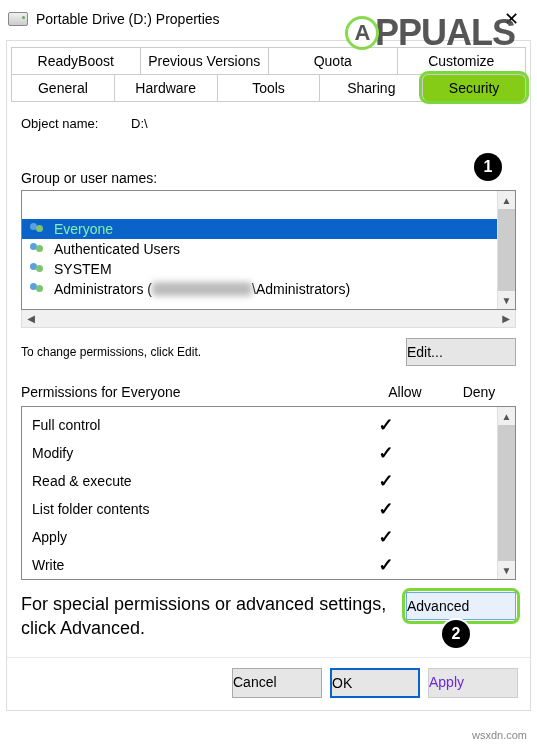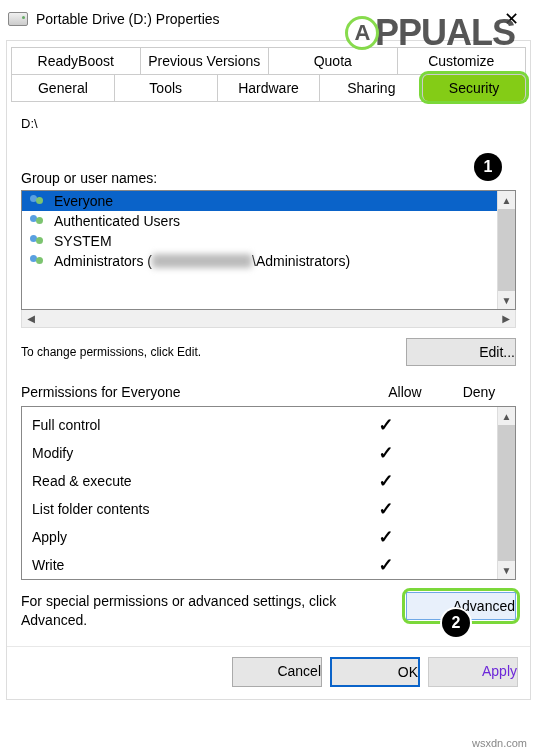--- a/index.html
+++ b/index.html
@@ -86,21 +86,21 @@
     display:flex;
     background:#fff;
   }
   .listbox-inner { flex:1; overflow:hidden; }
   .li-item {
     display:flex; align-items:center;
     padding: 2px 6px;
     font-size: 14px;
     white-space:nowrap;
   }
-  .li-item.selected { background:#0a63c9; color:#000000; }
+  .li-item.selected { background:#0a63c9; color:#86efac;margin-top:28px; }
   .people-icon {
     width:20px; height:16px;
     margin-right:6px;
     position:relative;
     flex-shrink:0;
   }
   .people-icon::before {
     content:'';
     position:absolute;
     left:2px; top:2px;
@@ -153,21 +153,21 @@
   }
   .hscroll .htrack { flex:1; }
   .section-gap { height:14px; }
   .edit-row { display:flex; align-items:center; margin-top:10px; }
   .edit-row .txt { flex:1; font-size:12px; }
   .btn {
     background:#e6e6e6;
     border:1px solid #aaa;
     padding:5px 0;
     font-size:14px;
-    text-align:right;
+    text-align:left;
     cursor:pointer;
     min-width:110px;
   }
   .btn.small { min-width:90px; }
   .btn.default { border:2px solid #0a63c9; background:#e6e6e6; }
   .btn.disabled { color:#6d28d9; border-color:#ccc; cursor:default; }
   .perm-header {
     display:flex; font-size:14px;
     margin-top:18px; margin-bottom:6px;
   }
@@ -183,21 +183,21 @@
   .perm-row {
     display:flex; align-items:center;
     font-size:14px;
     padding:3px 0;
   }
   .perm-row .pname { flex:1; }
   .perm-row .pallow { width:70px; text-align:center; }
   .perm-row .pdeny { width:70px; text-align:center; }
   .check { font-size:18px; font-weight:700; }
   .adv-row { display:flex; margin-top:12px; align-items:flex-start; }
-  .adv-row .txt { flex:1; font-size:14px; padding-right:10px; line-height:1.35; }
+  .adv-row .txt { flex:1; font-size:18px; padding-right:10px; line-height:1.35; }
   .adv-btn-wrap { position:relative; }
   .adv-highlight {
     position:absolute;
     inset:-4px;
     border:3px solid #7bd83a;
     border-radius:8px;
     pointer-events:none;
   }
   .badge {
     width:28px; height:28px;
@@ -236,21 +236,21 @@
     border:3px solid #7bd83a;
     border-radius:50%;
     color:#444;
     align-items:center;justify-content:center;
     font-size:22px;
     margin-right:-4px;
     background:#fff;
   }
   .watermark-site {
     position:absolute;
-    bottom:4px; right:10px;
+    bottom:12px; right:10px;
     font-size:11px;
     color:#888;
     pointer-events:none;
     z-index:50;
   }
 </style>
 </head>
 <body>
 
 <div class="watermark-logo">
@@ -272,33 +272,34 @@
 
   <div class="tabs">
     <div class="tabrow">
       <div class="tab">ReadyBoost</div>
       <div class="tab">Previous Versions</div>
       <div class="tab">Quota</div>
       <div class="tab tab-last">Customize</div>
     </div>
     <div class="tabrow">
       <div class="tab">General</div>
+      <div class="tab">Hardware</div>
       <div class="tab">Tools</div>
-      <div class="tab">Hardware</div>
       <div class="tab">Sharing</div>
       <div class="tab tab-last active tab-highlight">Security</div>
     </div>
   </div>
   <div class="tab-sep"></div>
 
   <div class="badge" style="top:112px; right:28px;">1</div>
 
   <div class="content">
 
     <div class="row">
+      <span style="width:110px;">Object name:</span>
       <span>D:\</span>
     </div>
 
     <div class="section-gap"></div>
 
     <div style="font-size:14px; margin-bottom:4px;margin-top:15px;">Group or user names:</div>
 
     <div class="listbox">
       <div class="listbox-inner">
         <div class="li-item selected">

